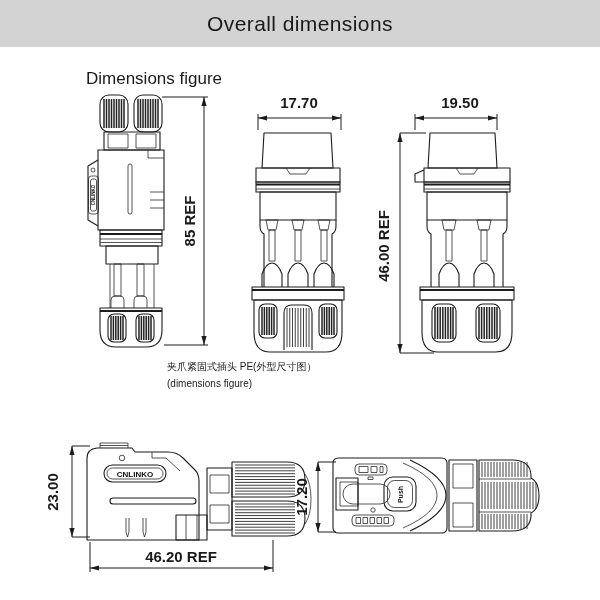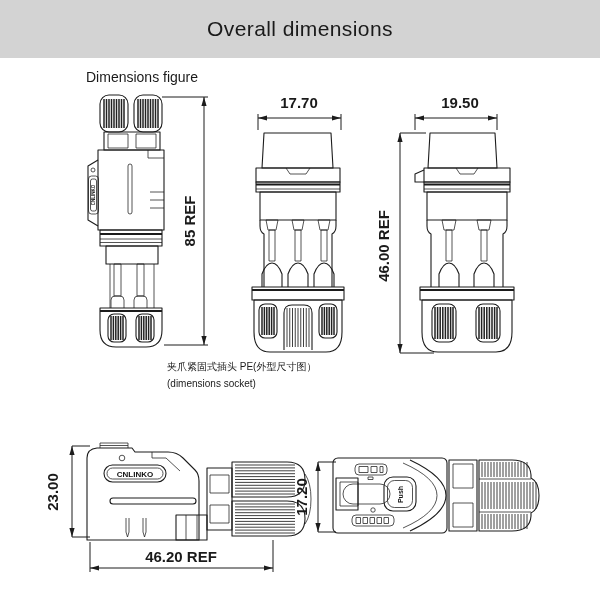--- a/index.html
+++ b/index.html
@@ -3,24 +3,24 @@
 <meta charset="utf-8">
 <style>
   :root{
     --banner-bg:#d3d3d3;
     --line:#1c1c1c;
     --text:#1a1a1a;
   }
   html,body{margin:0;padding:0;background:#fff;}
   .stage{position:relative;width:600px;height:600px;background:#ffffff;
          font-family:"Liberation Sans",sans-serif;overflow:hidden;}
-  .banner{position:absolute;left:0;top:0;width:600px;height:58px;
+  .banner{position:absolute;left:0;top:0;width:600px;height:47px;
           background:var(--banner-bg);display:flex;align-items:center;justify-content:center;}
   .title{font-size:21px;color:var(--text);letter-spacing:.4px;}
-  .caption{position:absolute;color:var(--text);font-size:14px;white-space:nowrap;}
+  .caption{position:absolute;color:var(--text);font-size:17px;white-space:nowrap;}
   .cap-block{position:absolute;color:var(--text);font-size:10px;line-height:17px;white-space:nowrap;}
   svg{position:absolute;overflow:visible;}
   .ln{stroke:var(--line);fill:none;stroke-width:1.1;stroke-linejoin:round;}
   .thin{stroke-width:.75;}
   .thick{stroke-width:2.2;}
   .hatch{stroke:#2b2b2b;stroke-width:.9;fill:none;}
   .hatchd{stroke:#222;stroke-width:1.5;fill:none;}
   .dimln{stroke:var(--line);stroke-width:1;fill:none;}
   .arr{fill:var(--line);stroke:none;}
   .dimtxt{font-family:"Liberation Sans",sans-serif;font-size:15px;font-weight:bold;fill:var(--text);}
@@ -32,21 +32,21 @@
 <div class="stage">
 
   <div class="banner">
     <span class="title">Overall dimensions</span>
   </div>
 
   <div class="caption" style="left:86px;top:69px;">Dimensions figure</div>
 
   <div class="cap-block" style="left:167px;top:358px;">
     <div>夹爪紧固式插头 PE(外型尺寸图）</div>
-    <div>(dimensions socket)</div>
+    <div>(dimensions figure)</div>
   </div>
 
   <svg style="left:62px;top:90px;" width="150" height="262" viewBox="0 0 150 262">
     <g>
       <rect class="ln" x="38" y="5" width="28" height="37" rx="9"></rect>
       <rect class="ln" x="72" y="5" width="28" height="37" rx="9"></rect>
       <path class="hatchd" d="M42 9V38M44.5 9V38M47 9V38M49.5 9V38M52 9V38M54.5 9V38M57 9V38M59.5 9V38M62 9V38"></path>
       <path class="hatchd" d="M76 9V38M78.5 9V38M81 9V38M83.5 9V38M86 9V38M88.5 9V38M91 9V38M93.5 9V38M96 9V38"></path>
     </g>
     <g>

